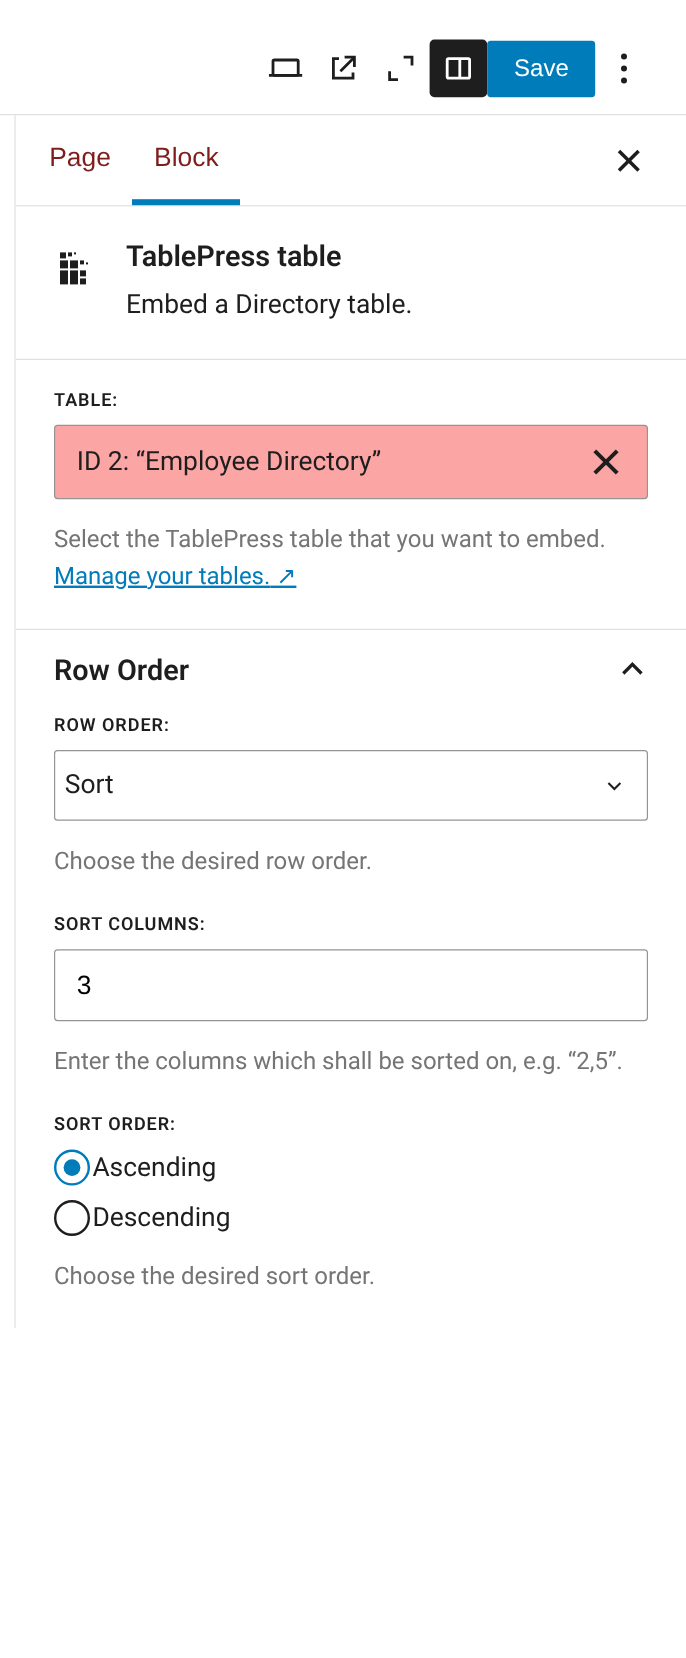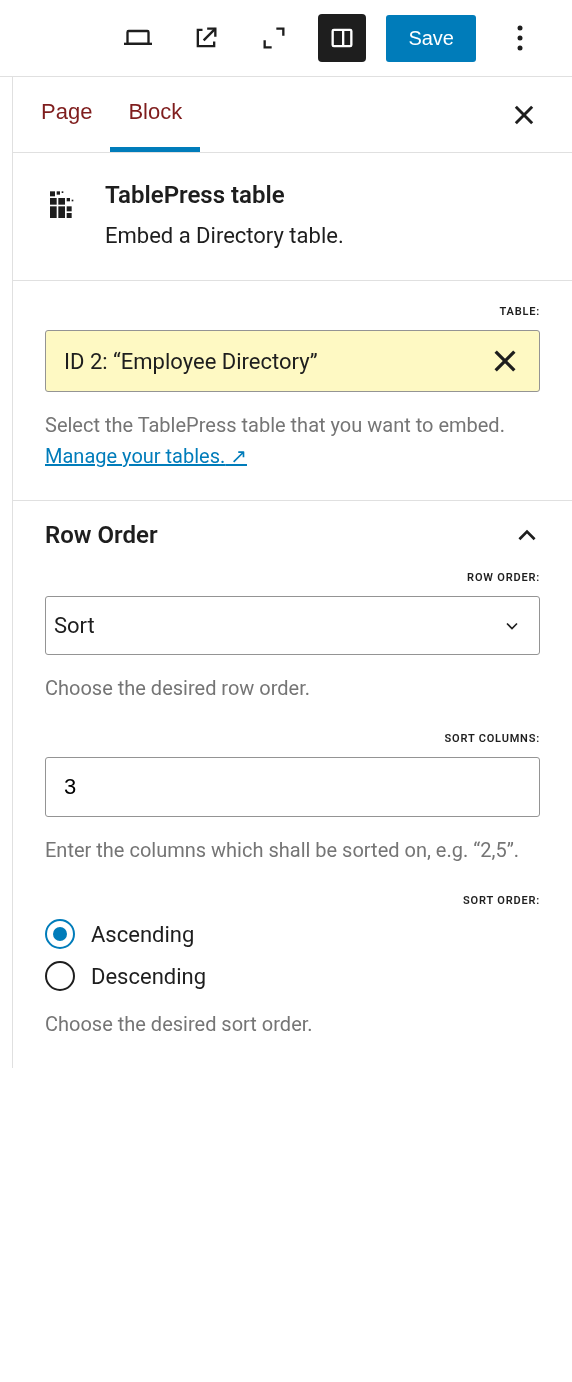--- a/index.html
+++ b/index.html
@@ -8,22 +8,23 @@
       background: #fff;
       color: #1e1e1e;
       width: 572px;
       font-size: 18px;
     }
     .toolbar {
       display: flex;
       align-items: center;
       justify-content: flex-end;
       padding: 14px 28px;
-      gap: 20px;
+      gap: 0;
       border-bottom: 1px solid #e0e0e0;
+      margin-top: 19px;
     }
     .icon-btn {
       width: 48px; height: 48px;
       display: flex; align-items: center; justify-content: center;
       border: none; background: transparent; cursor: pointer; border-radius: 3px;
     }
     .icon-btn.dark { background: #1e1e1e; border-radius: 4px; }
     .icon-btn.dark svg { color: #fff; }
     .icon-btn svg { width: 28px; height: 28px; color: #1e1e1e; }
     .save-btn {
@@ -53,33 +54,33 @@
     .tabs-close svg { width: 28px; height: 28px; }
     .block-header {
       display: flex; gap: 20px; padding: 28px 32px 32px; align-items: flex-start;
       border-bottom: 1px solid #e0e0e0;
     }
     .block-icon { width: 40px; height: 40px; flex-shrink:0; margin-top: 2px; }
     .block-title { font-size: 24px; font-weight: 600; margin-bottom: 14px; }
     .block-desc { font-size: 22px; color: #1e1e1e; }
     .panel-body { padding: 24px 32px 28px; border-bottom: 1px solid #e0e0e0; }
     .field-label {
-      font-size: 11px; font-weight: 600; letter-spacing: 0.8px;
-      text-transform: uppercase; margin-bottom: 12px; display:block;text-align:right;
+      font-size: 15px; font-weight: 600; letter-spacing: 0.8px;
+      text-transform: uppercase; margin-bottom: 12px; display:block;
     }
     .combo {
       display:flex; align-items:center; justify-content:space-between;
       border: 1.5px solid #949494; border-radius: 3px; padding: 14px 18px;
-      font-size: 22px; cursor: pointer; background:#fef9c3;
+      font-size: 22px; cursor: pointer; background:#fca5a5;
     }
     .combo .clear { background:none; border:none; cursor:pointer; width:32px; height:32px; display:flex; align-items:center; justify-content:center; }
     .help-text { font-size: 20px; color: #757575; margin-top: 18px; line-height: 1.55; }
     .help-link { color: #007cba; text-decoration: underline; }
     .section-header {
-      display:flex; align-items:flex-end; justify-content:space-between;
+      display:flex; align-items:flex-start; justify-content:space-between;
       padding: 20px 32px 22px; cursor:pointer;
     }
     .section-title { font-size: 24px; font-weight: 600; }
     .chevron { width: 26px; height: 26px; }
     .select-wrap {
       position: relative;
     }
     .select {
       width:100%; border:1.5px solid #949494; border-radius:3px;
       padding:16px 8px; font-size:22px; background:#fff; appearance:none;
@@ -88,21 +89,21 @@
     .select-wrap .chev {
       position:absolute; right:18px; top:50%; transform:translateY(-50%);
       pointer-events:none; width:20px; height:20px;
     }
     .text-input {
       width:100%; border:1.5px solid #949494; border-radius:3px;
       padding:16px 18px; font-size:22px; background:#fff;
     }
     .field-block { margin-bottom: 28px; }
     .field-block:last-child { margin-bottom: 0; }
-    .radio-row { display:flex; align-items:center; gap:16px; margin-bottom: 12px; cursor:pointer; }
+    .radio-row { display:flex; align-items:center; gap:2px; margin-bottom: 12px; cursor:pointer; }
     .radio-dot {
       width:30px; height:30px; border-radius:50%; border:2.5px solid #1e1e1e;
       display:flex; align-items:center; justify-content:center; flex-shrink:0;
     }
     .radio-dot.checked { border-color:#007cba; }
     .radio-dot.checked::after {
       content:""; width:14px; height:14px; border-radius:50%; background:#007cba;
     }
     .radio-label { font-size:22px; }
     .section-content { padding: 0 32px 28px; }

